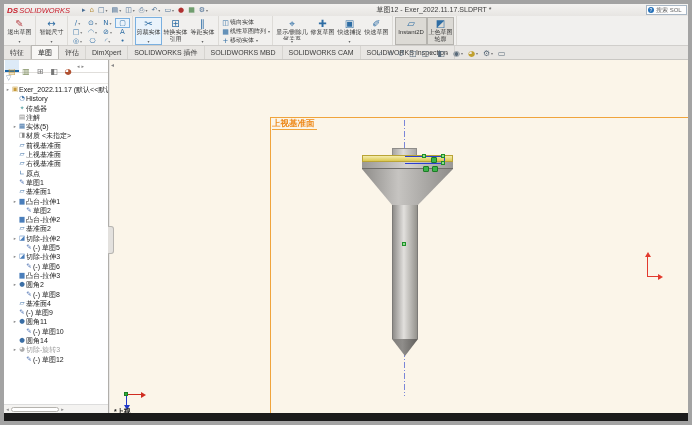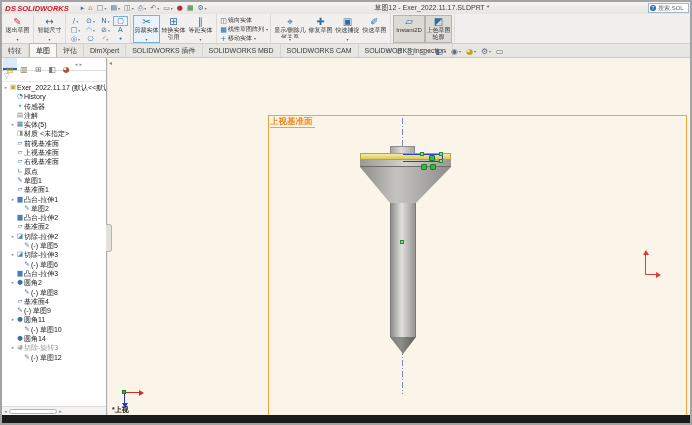--- a/index.html
+++ b/index.html
@@ -1,24 +1,24 @@
 <!DOCTYPE html>
 <html><head>
 <meta charset="utf-8">
 <style>
   *{box-sizing:border-box;margin:0;padding:0}
   html,body{width:692px;height:425px;overflow:hidden}
   body{font-family:"Liberation Sans","DejaVu Sans",sans-serif;position:relative;background:#e9e7e4}
-  #app{position:absolute;inset:0;border:2px solid #a3a3a3}
+  #app{position:absolute;inset:0;border:4px solid #a3a3a3}
   .ic-font{font-family:"DejaVu Sans",sans-serif}
 
   
   #titlebar{position:absolute;left:0;top:0;right:0;height:12px;background:linear-gradient(#f4f3f1,#e7e5e2);display:flex;align-items:center;padding-left:3px}
   .logo-ds{color:#c8202e;font-weight:bold;font-style:italic;font-size:8px;letter-spacing:0}
-  .logo-sw{color:#c8202e;font-weight:bold;font-style:italic;font-size:7.5px;margin-left:1px}
+  .logo-sw{color:#c8202e;font-weight:normal;font-style:italic;font-size:7.5px;margin-left:1px}
   #qa-icons{display:flex;align-items:center;margin-left:10px}
   .qa-btn{display:flex;align-items:center;margin:0 2px;cursor:default}
   .qa-glyph{font-family:"DejaVu Sans",sans-serif;font-size:7px;color:#4a6e94;line-height:10px}
   .qa-caret{font-size:4px;color:#777;margin-left:1px}
   #win-title{position:absolute;left:330px;width:200px;top:1px;text-align:center;font-size:7px;color:#3c3c3c;white-space:nowrap}
   #search-box{position:absolute;right:1px;top:1px;width:41px;height:10px;background:#fdfdfd;border:1px solid #a8b6c4;display:flex;align-items:center;overflow:hidden;padding-left:1px}
   #search-help-icon{width:6px;height:6px;border-radius:50%;background:#2470b8;color:#fff;font-size:5px;line-height:6px;text-align:center;flex:none}
   #search-text{font-size:6px;color:#666;margin-left:2px;white-space:nowrap}
 
   

